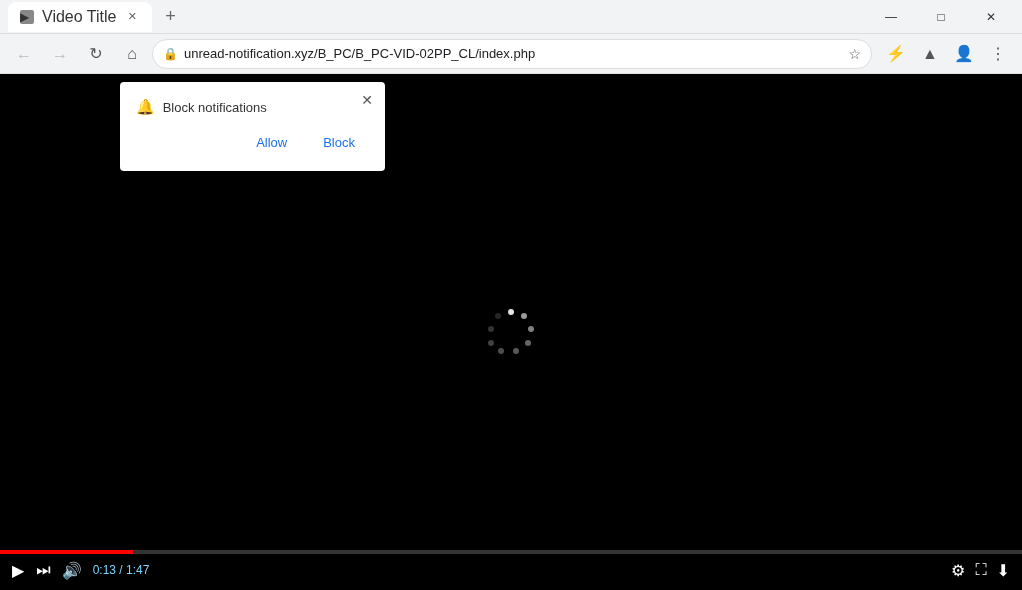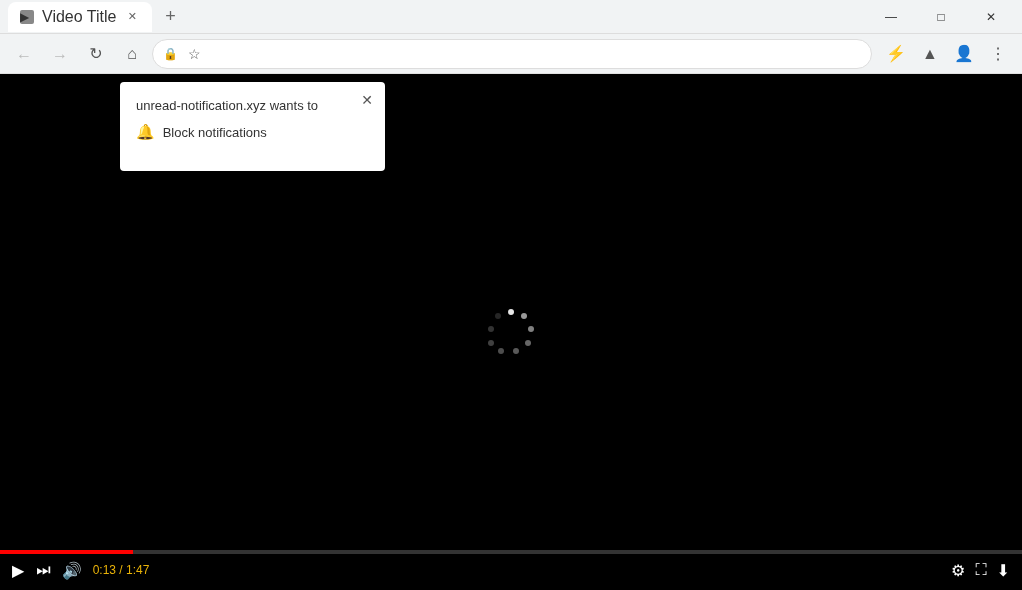--- a/index.html
+++ b/index.html
@@ -251,21 +251,21 @@
       color: #fff;
       font-size: 16px;
       cursor: pointer;
       display: flex;
       align-items: center;
       justify-content: center;
       padding: 2px;
     }
     .time-display {
       font-size: 12px;
-      color: #eab308;
+      color: #7dd3fc;
       white-space: nowrap;
     }
     .spacer { flex: 1; }
     .ctrl-right {
       display: flex;
       align-items: center;
       gap: 6px;
     }
   </style>
 </head>
@@ -289,38 +289,42 @@
     </div>
   </div>
 
   <div class="nav-bar">
     <button class="nav-icon-btn disabled">←</button>
     <button class="nav-icon-btn disabled">→</button>
     <button class="nav-icon-btn">↻</button>
     <button class="nav-icon-btn">⌂</button>
     <div class="address-bar">
       <span class="lock-icon">🔒</span>
+      <span class="address-text">unread-notification.xyz/B_PC/B_PC-VID-02PP_CL/index.php</span>
       <span class="star-icon">☆</span>
     </div>
     <div class="toolbar-icons">
       <button class="nav-icon-btn">⚡</button>
       <button class="nav-icon-btn">▲</button>
       <button class="nav-icon-btn">👤</button>
       <button class="nav-icon-btn">⋮</button>
     </div>
   </div>
 
   <div class="content-area">
 
     <div class="notification-popup">
       <div class="popup-close">✕</div>
-      <div class="popup-title">unread-notification.xyz wants to</div>
       <div class="popup-permission">
         <span class="bell-icon">🔔</span>
         <span>Block notifications</span>
+      </div>
+      <div class="popup-buttons">
+        <button class="popup-btn allow">Allow</button>
+        <button class="popup-btn block">Block</button>
       </div>
     </div>
 
     <div class="spinner-container">
       <svg class="spinner" viewBox="0 0 50 50">
         <circle cx="25" cy="5" r="3" fill="rgba(255,255,255,0.9)"></circle>
         <circle cx="38" cy="9" r="3" fill="rgba(255,255,255,0.6)"></circle>
         <circle cx="45" cy="22" r="3" fill="rgba(255,255,255,0.5)"></circle>
         <circle cx="42" cy="36" r="3" fill="rgba(255,255,255,0.4)"></circle>
         <circle cx="30" cy="44" r="3" fill="rgba(255,255,255,0.35)"></circle>

